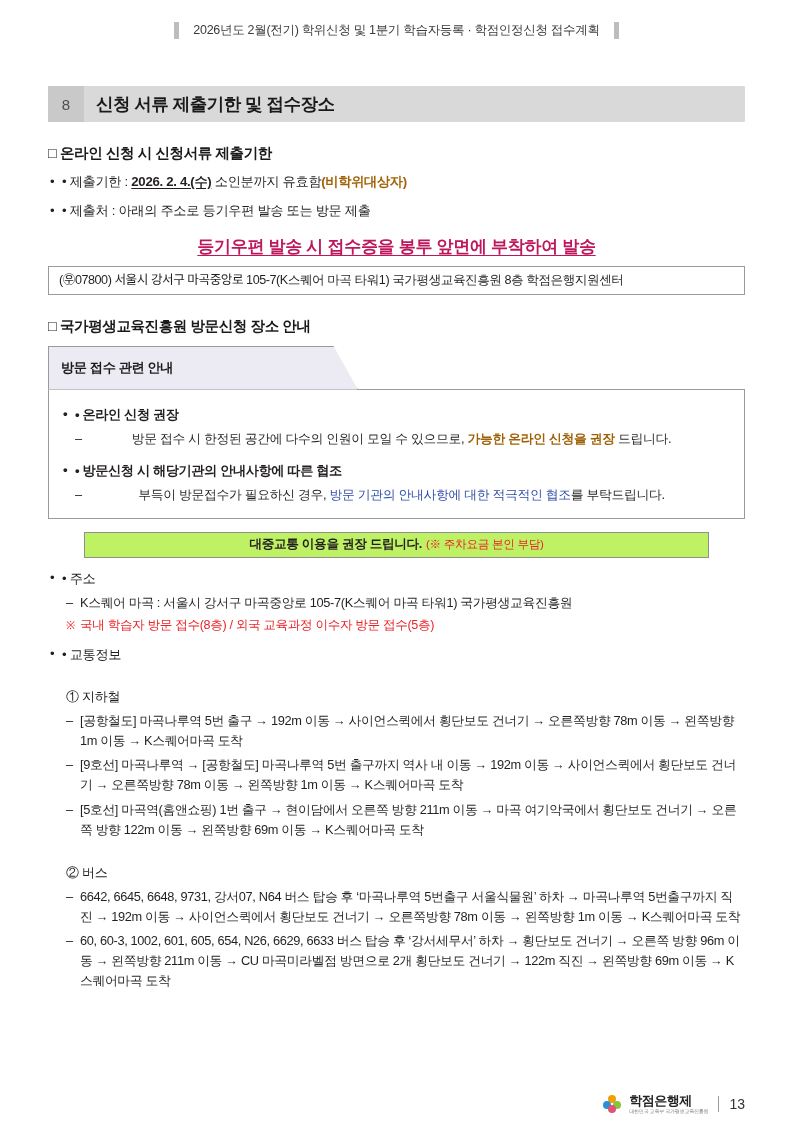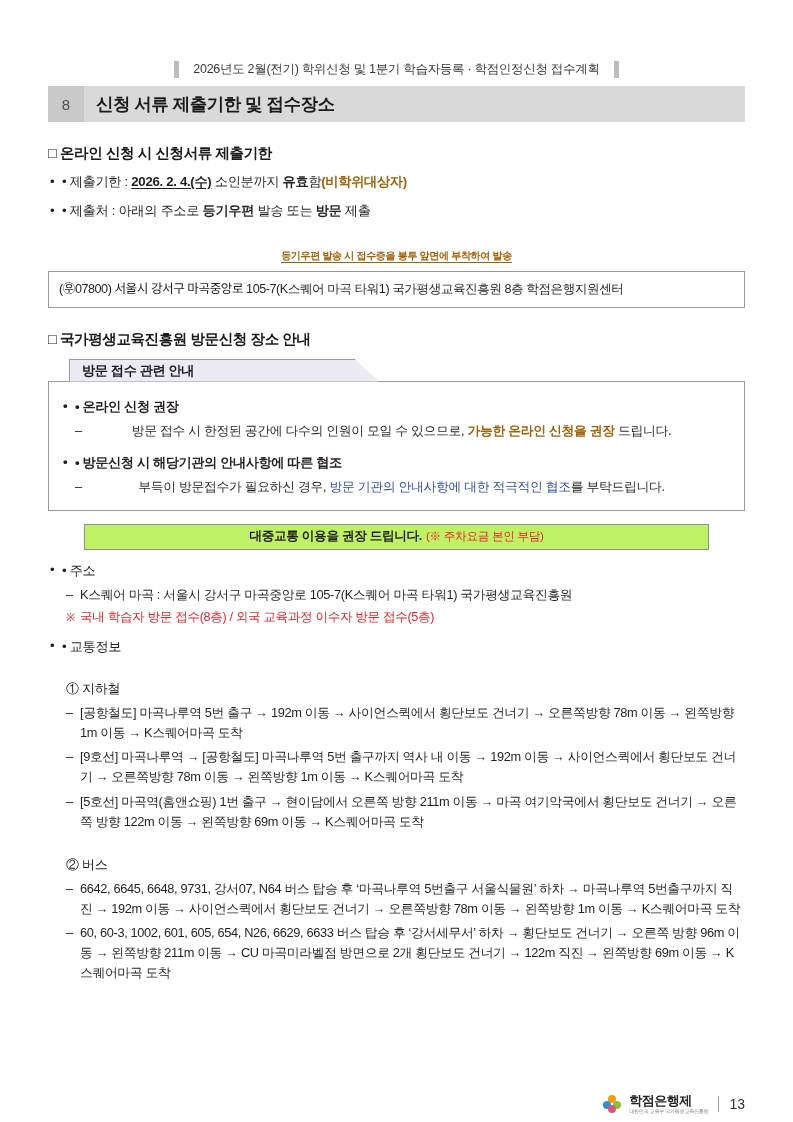--- a/index.html
+++ b/index.html
@@ -21,21 +21,21 @@
     height: 1122px;
     box-sizing: border-box;
     padding: 0 48px;
   }
 
   
   .doc-header {
     position: relative;
     height: 56px;
     display: flex;
-    align-items: flex-end;
+    align-items: flex-start;
     justify-content: center;
     gap: 14px;
     margin-top: 22px;
   }
   .header-mark {
     width: 5px;
     height: 17px;
     background: #bdbdbd;
     display: inline-block;
   }
@@ -89,74 +89,73 @@
     padding-left: 14px;
     position: relative;
     line-height: 1.5;
   }
   .bullet-line::before {
     content: "•";
     position: absolute;
     left: 2px;
     top: 0;
   }
-  .b { font-weight: bold; }
+  .b { font-weight: normal; }
   .u-bold {
     font-weight: bold;
     text-decoration: underline;
     text-underline-offset: 2px;
   }
   .red-b { color: #a16207; font-weight: bold; }
   .blue { color: #2e4da7; }
 
   .notice-red {
-    margin-top: 28px;
+    margin-top: 14px;
     text-align: center;
-    color: #a16207;
-    font-weight: bold;
-    font-size: 10px;
+    color: #be185d;
+    font-weight: bold;
+    font-size: 17px;
     text-decoration: underline;
     text-underline-offset: 3px;
     letter-spacing: -0.3px;
   }
 
   .addr-box {
     margin-top: 8px;
     border: 1px solid #9a9a9a;
-    height: 37px;
+    height: 29px;
     display: flex;
     align-items: center;
     padding: 0 10px;
     font-size: 12.6px;
     letter-spacing: -0.45px;
     box-sizing: border-box;
   }
 
   
   .panel-wrap {
     margin-top: 10px;
     position: relative;
   }
   .panel-tab {
     position: relative;
     width: 310px;
-    height: 23px;
+    height: 44px;
     background: #eceaf2;
     border: 1px solid #9a9a9a;
     border-bottom: none;
     box-sizing: border-box;
     display: flex;
     align-items: center;
     padding-left: 12px;
     font-size: 13.2px;
     font-weight: bold;
     letter-spacing: -0.4px;
     color: #1a1a1a;
     clip-path: polygon(0 0, 92% 0, 100% 100%, 0 100%);
-    margin-left: 21px;
   }
   .panel-body {
     border: 1px solid #9a9a9a;
     border-top: 1px solid #9a9a9a;
     background: #fff;
     padding: 16px 28px 14px 14px;
     box-sizing: border-box;
     margin-top: -1px;
   }
   .panel-item {

